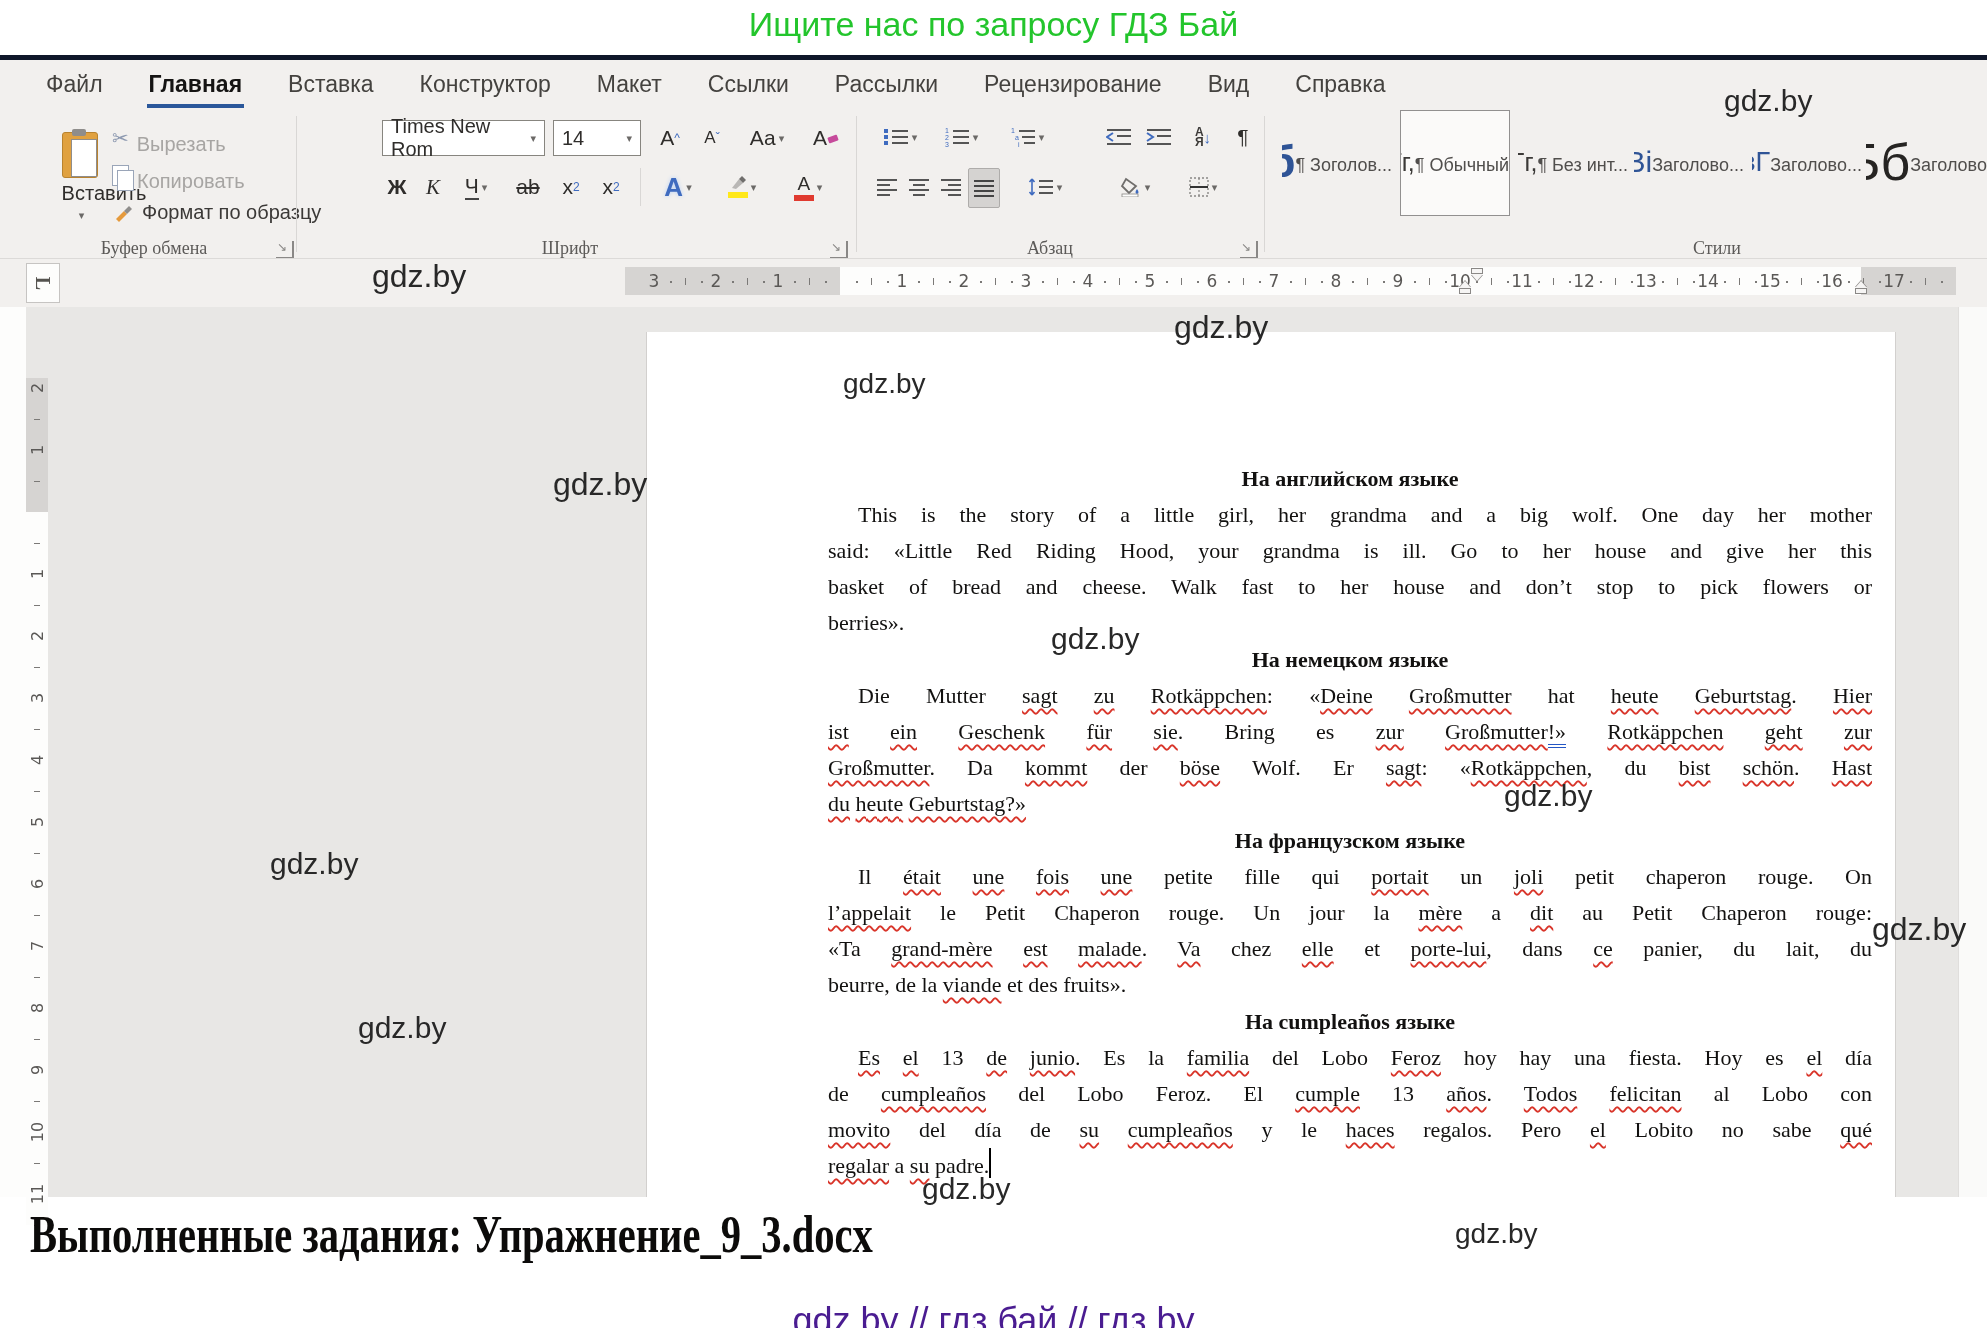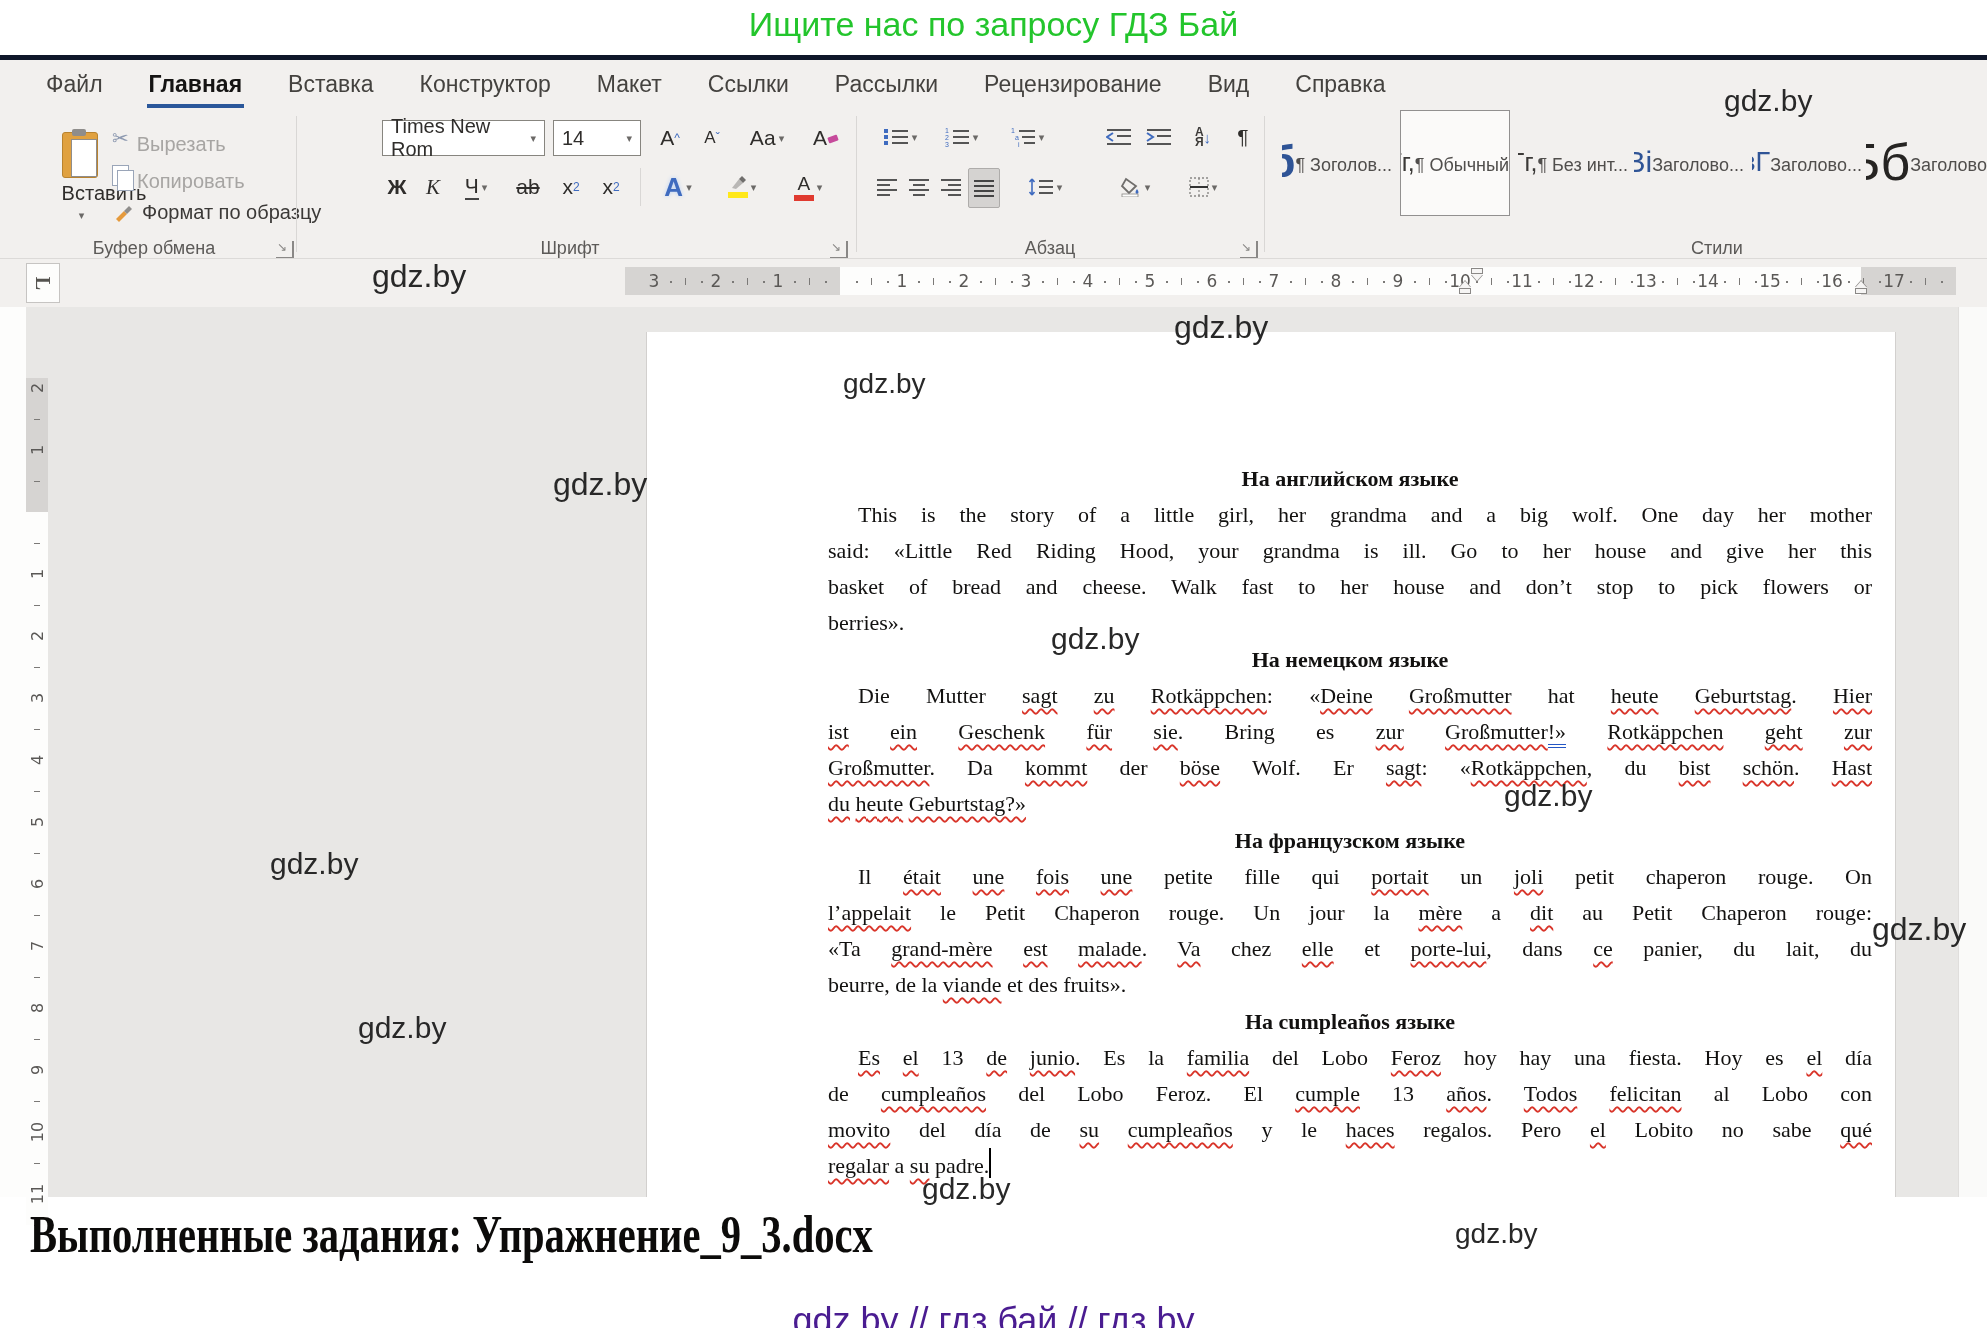--- a/index.html
+++ b/index.html
@@ -12,21 +12,21 @@
   
   #win{left:0;top:55px;width:1987px;height:1137px;background:#f2f0ee;border-top:5px solid #0f172a;}
   
   #tabs{left:0;top:0;width:100%;height:50px;display:flex;align-items:center;
         padding-left:44px;gap:42px;box-sizing:border-box;}
   .tab{font-size:23px;color:#44423f;cursor:default;position:relative;padding:8px 2px 10px 2px;}
   .tab.active{color:#151413;font-weight:700;}
   .tab.active::after{content:"";position:absolute;left:0;right:0;bottom:0;height:4px;background:#2b579a;}
   
   .vdiv{position:absolute;top:56px;height:136px;width:1px;background:#d9d7d5;}
-  .grp-label{position:absolute;top:178px;height:22px;font-size:18px;color:#5c5a58;text-align:center;}
+  .grp-label{position:absolute;top:178px;height:22px;font-size:18px;color:#5c5a58;text-align:center;font-family:Liberation Serif, serif;}
   .launcher{position:absolute;top:181px;width:16px;height:16px;border-right:2px solid #8a8886;
             border-bottom:2px solid #8a8886;font-size:11px;color:#8a8886;line-height:10px;text-align:left;}
   .launcher span{position:absolute;left:1px;top:1px;font-size:12px;}
   .rbtn{position:absolute;display:flex;align-items:center;justify-content:center;border-radius:2px;}
   .cv{font-size:11px;color:#6b6967;margin-left:3px;}
   .disabled-txt{color:#a7a5a3;margin-top:12px;}
   
   #paste-btn{left:44px;top:58px;width:72px;height:118px;flex-direction:column;gap:4px;}
   .clip{position:relative;width:34px;height:44px;background:#e0a140;border-radius:3px;border:1px solid #b9832f;}
   .clip::before{content:"";position:absolute;left:9px;top:-4px;width:14px;height:7px;background:#8f8d8b;border-radius:2px;}

